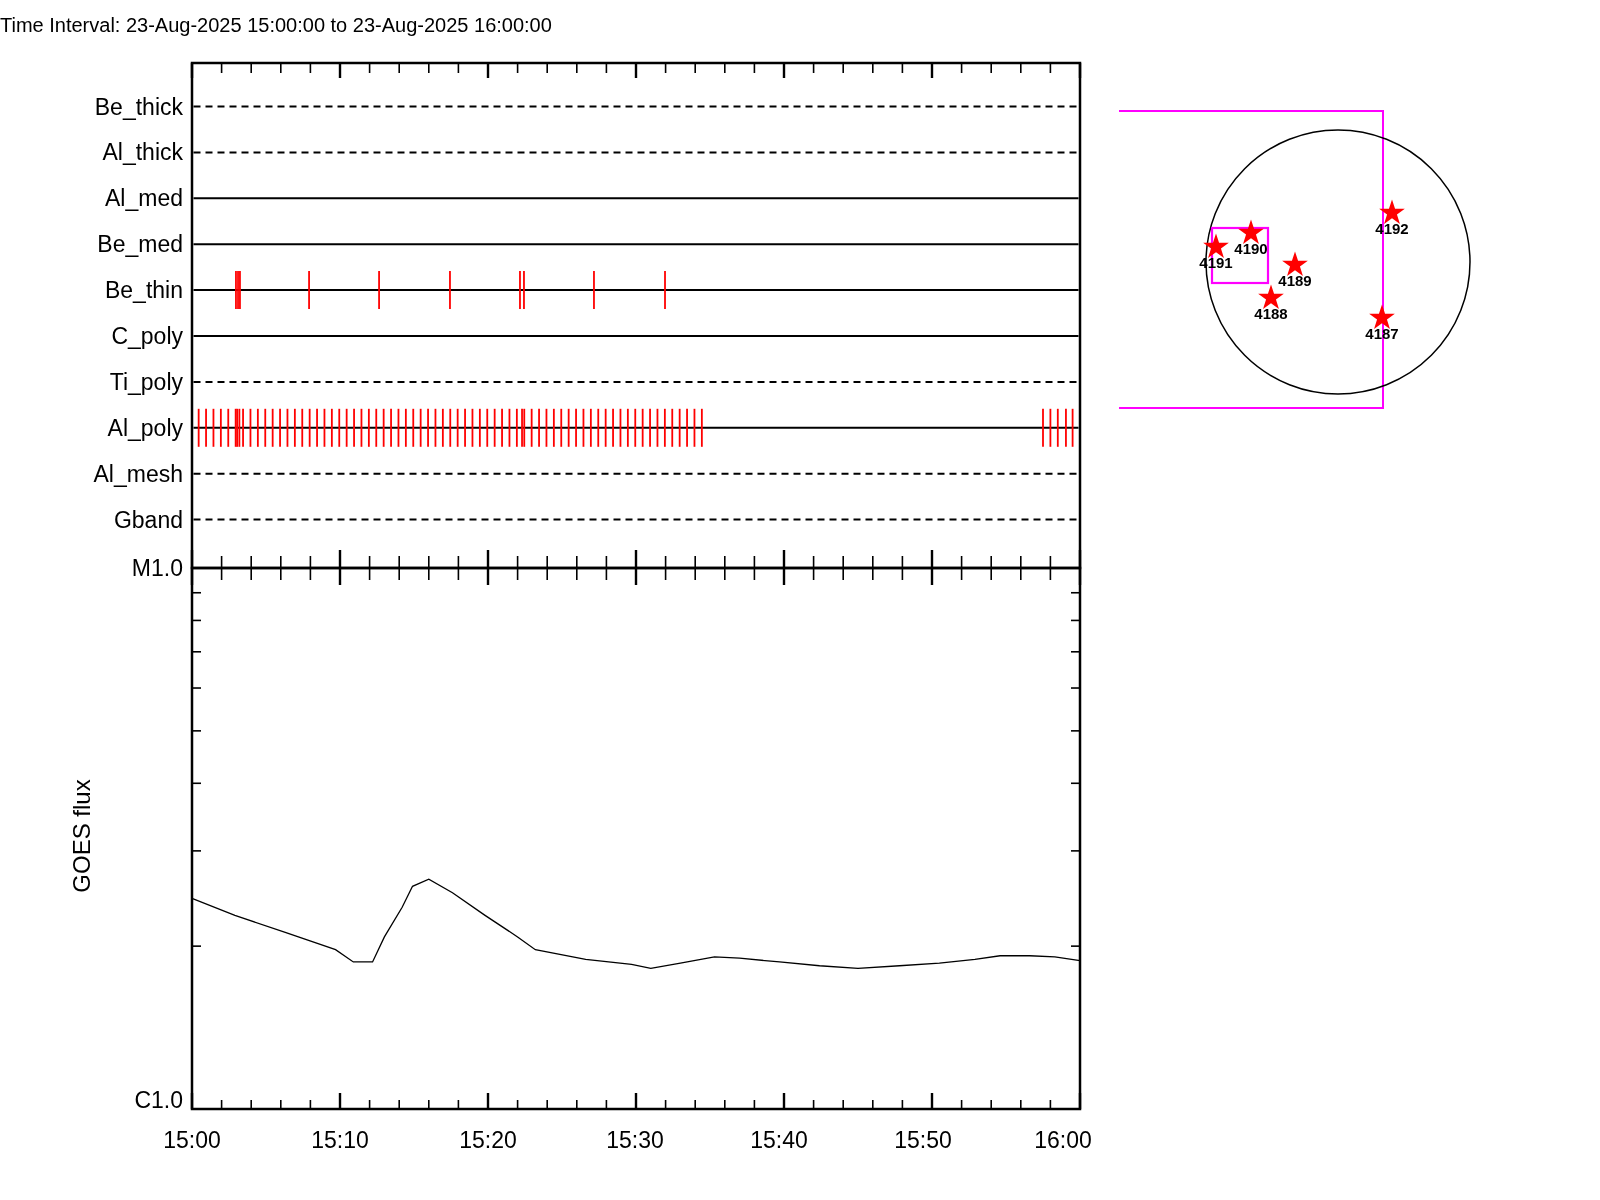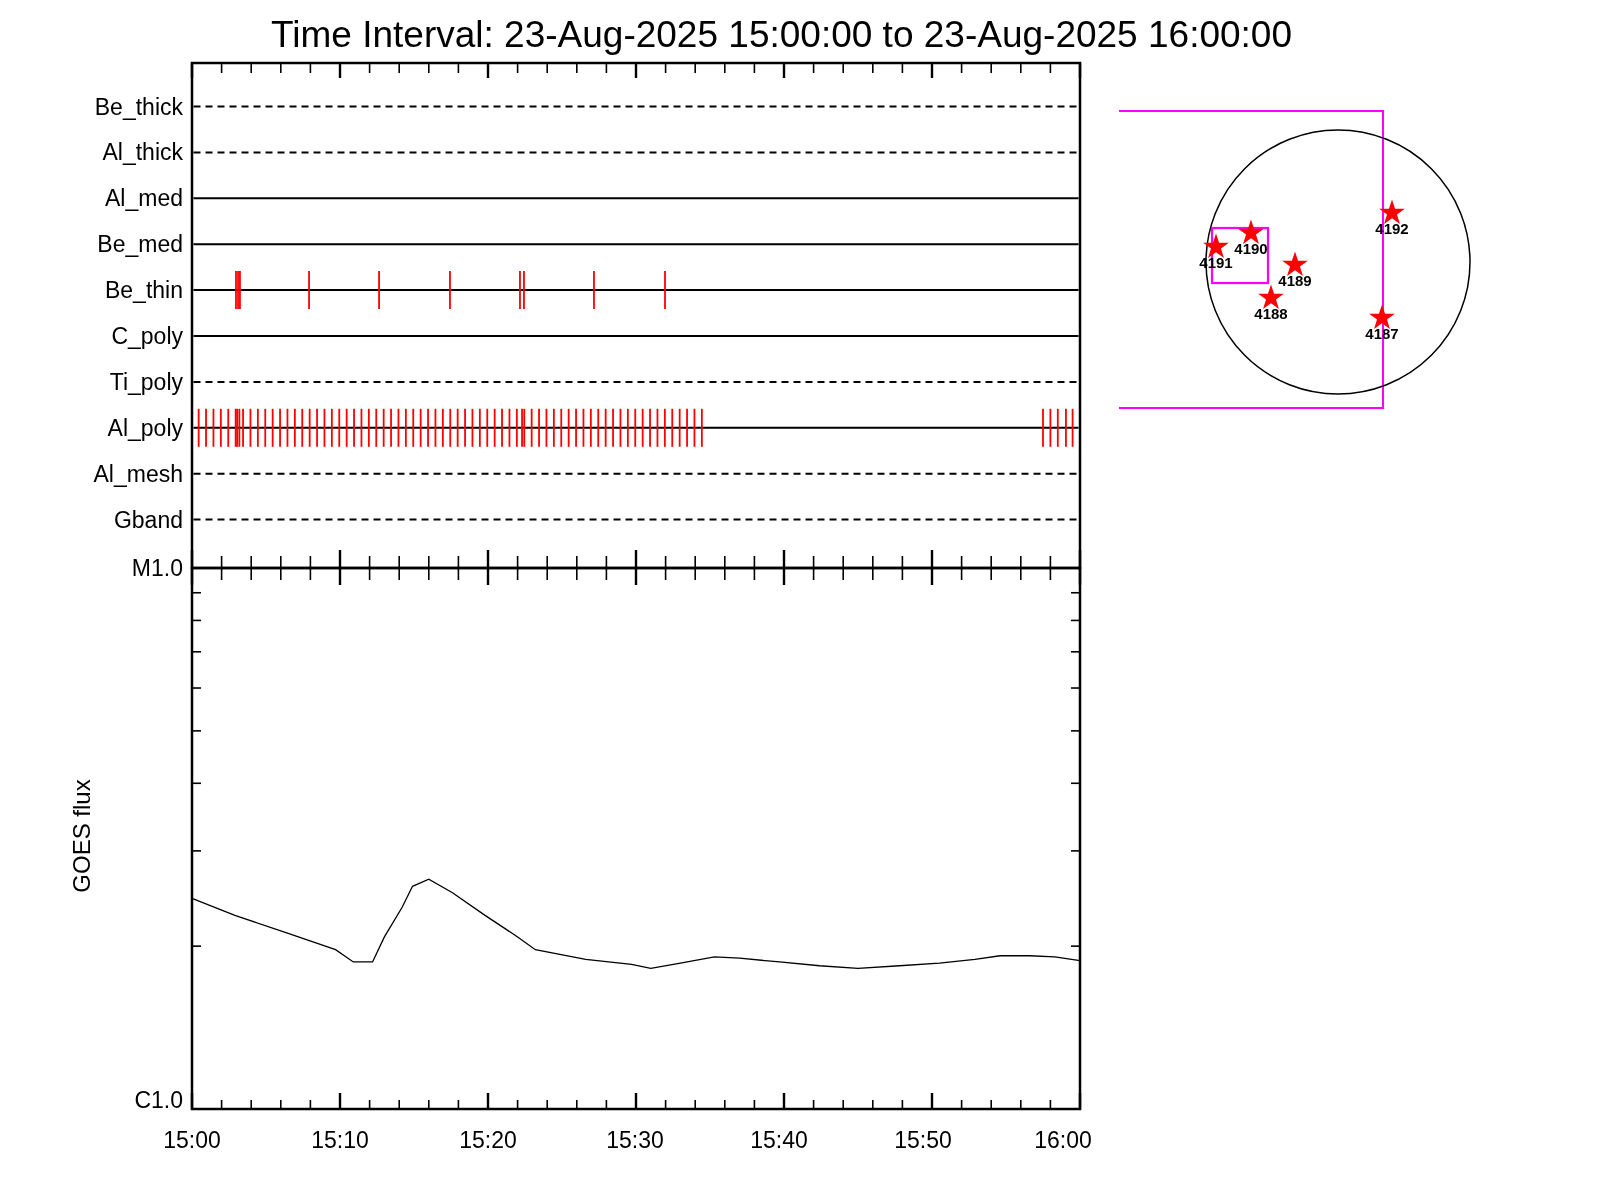--- a/index.html
+++ b/index.html
@@ -1,19 +1,19 @@
 <!DOCTYPE html>
 <html><head>
 <meta charset="utf-8">
 <style>
   html,body{margin:0;padding:0;background:#ffffff;}
   #root{position:relative;width:1600px;height:1200px;background:#ffffff;
         font-family:"Liberation Sans", sans-serif;overflow:hidden;}
-  #root .title{position:absolute;top:14px;left:0;width:1244px;text-align:right;
-        font-size:37px;color:#000;white-space:nowrap;margin-left:48px;}
+  #root .title{position:absolute;top:14px;left:0;width:1244px;text-align:left;
+        font-size:20px;color:#000;white-space:nowrap;}
   svg{position:absolute;top:0;left:0;}
   text{fill:#000000;}
   .flabel{font-size:23px;}
   .xlabel{font-size:23px;}
   .ylabel{font-size:23px;}
   .axname{font-size:24px;}
   .arlabel{font-size:15px;font-weight:bold;}
 </style>
 </head>
 <body>

